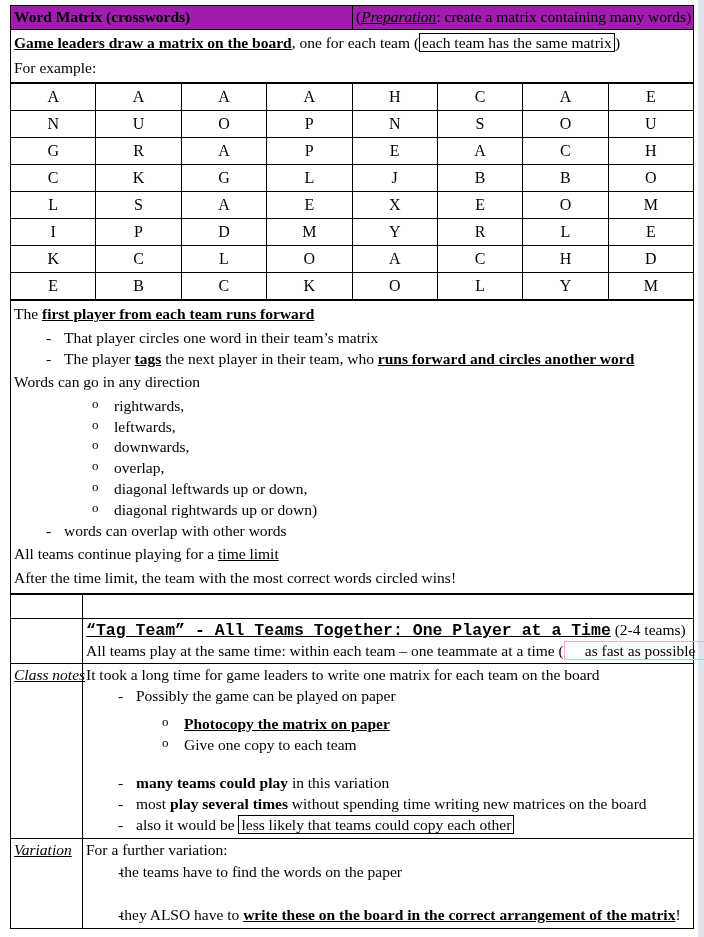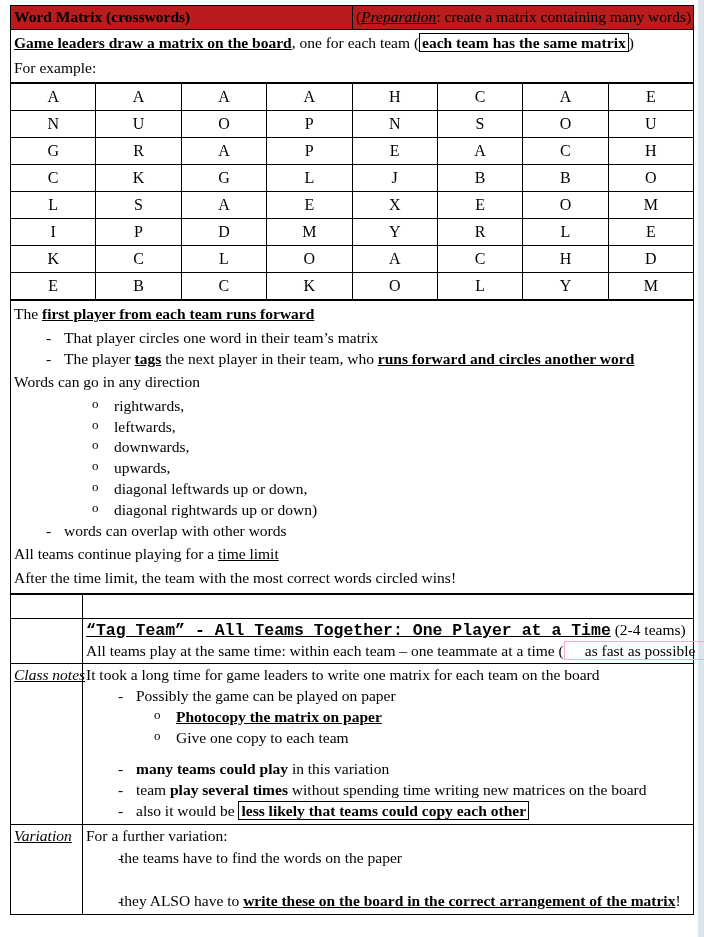--- a/index.html
+++ b/index.html
@@ -31,21 +31,21 @@
   }
   table.doc td {
     border: 1px solid #000000;
     vertical-align: top;
     padding: 1px 3px 2px 3px;
     font-size: 15.5px;
     line-height: 1.28;
     color: #000000;
   }
   .hdr td {
-    background: #b91c1c;
+    background: #a21caf;
   }
   .hdr-title {
     font-weight: bold;
     font-size: 17px;
     white-space: nowrap;
   }
   .hdr-prep {
     text-align: right;
     font-size: 14.5px;
     white-space: nowrap;
@@ -68,21 +68,21 @@
     padding: 0;
     font-family: "Liberation Serif", "DejaVu Serif", serif;
   }
   .u { text-decoration: underline; }
   .b { font-weight: bold; }
   .bu { font-weight: bold; text-decoration: underline; }
   .iu { font-style: italic; text-decoration: underline; }
   .boxed {
     border: 1px solid #000000;
     padding: 0 2px;
-    font-weight: bold;
+    font-weight: normal;
   }
   .boxed-plain {
     border: 1px solid #f9a8d4;
     padding: 0 20px;
   }
   .para { margin: 0 0 0 0; padding: 2px 0 3px 0; }
   ul.dash, ul.circ {
     margin: 0; padding: 0;
     list-style: none;
   }
@@ -106,21 +106,21 @@
     position: absolute;
     left: 78px;
     font-size: 13px;
   }
   ul.circ2 > li {
     position: relative;
     padding-left: 90px;
     margin: 1px 0;
     list-style: none;
   }
-  ul.circ2 { margin:0; padding:0; list-style:none; }
+  ul.circ2 { margin:8px; padding:0; list-style:none; }
   ul.circ2 > li:before {
     content: "o";
     position: absolute;
     left: 68px;
     font-size: 13px;
   }
   .narrowcol {
     font-style: italic;
     text-decoration: underline;
     font-size: 14px;
@@ -249,21 +249,21 @@
         <div class="para"><span>The </span><span class="bu">first player from each team runs forward</span></div>
         <ul class="dash">
           <li><span>That player circles one word in their team’s matrix</span></li>
           <li><span>The player </span><span class="bu">tags</span><span> the next player in their team, who </span><span class="bu">runs forward and circles another word</span></li>
         </ul>
         <div class="para">Words can go in any direction</div>
         <ul class="circ">
               <li><span>rightwards,</span></li>
               <li><span>leftwards,</span></li>
               <li><span>downwards,</span></li>
-              <li><span>upwards,</span></li>
+              <li><span>overlap,</span></li>
               <li><span>diagonal leftwards up or down,</span></li>
               <li><span>diagonal rightwards up or down)</span></li>
             </ul>
         <ul class="dash">
           <li><span>words can overlap with other words</span></li>
         </ul>
         <div class="para"><span>All teams continue playing for a </span><span class="u">time limit</span></div>
         <div class="para">After the time limit, the team with the most correct words circled wins!</div>
       </td>
     </tr>
@@ -294,21 +294,21 @@
         <ul class="dash">
           <li><span>Possibly the game can be played on paper</span></li>
         </ul>
         <ul class="circ2">
           <li><span class="bu">Photocopy the matrix on paper</span></li>
           <li><span>Give one copy to each team</span></li>
         </ul>
         <div style="height:10px;"></div>
         <ul class="dash">
           <li><span class="b">many teams could play</span><span> in this variation</span></li>
-          <li><span>team </span><span class="b">play several times</span><span> without spending time writing new matrices on the board</span></li>
+          <li><span>most </span><span class="b">play several times</span><span> without spending time writing new matrices on the board</span></li>
           <li><span>also it would be </span><span class="boxed">less likely that teams could copy each other</span></li>
         </ul>
       </td>
     </tr>
     <tr>
       <td class="narrowcol">Variation</td>
       <td>
         <div>For a further variation:</div>
         <ul class="dash" style="margin-top:2px;">
           <li style="padding-left:34px;"><span>the teams have to find the words on the paper</span></li>

